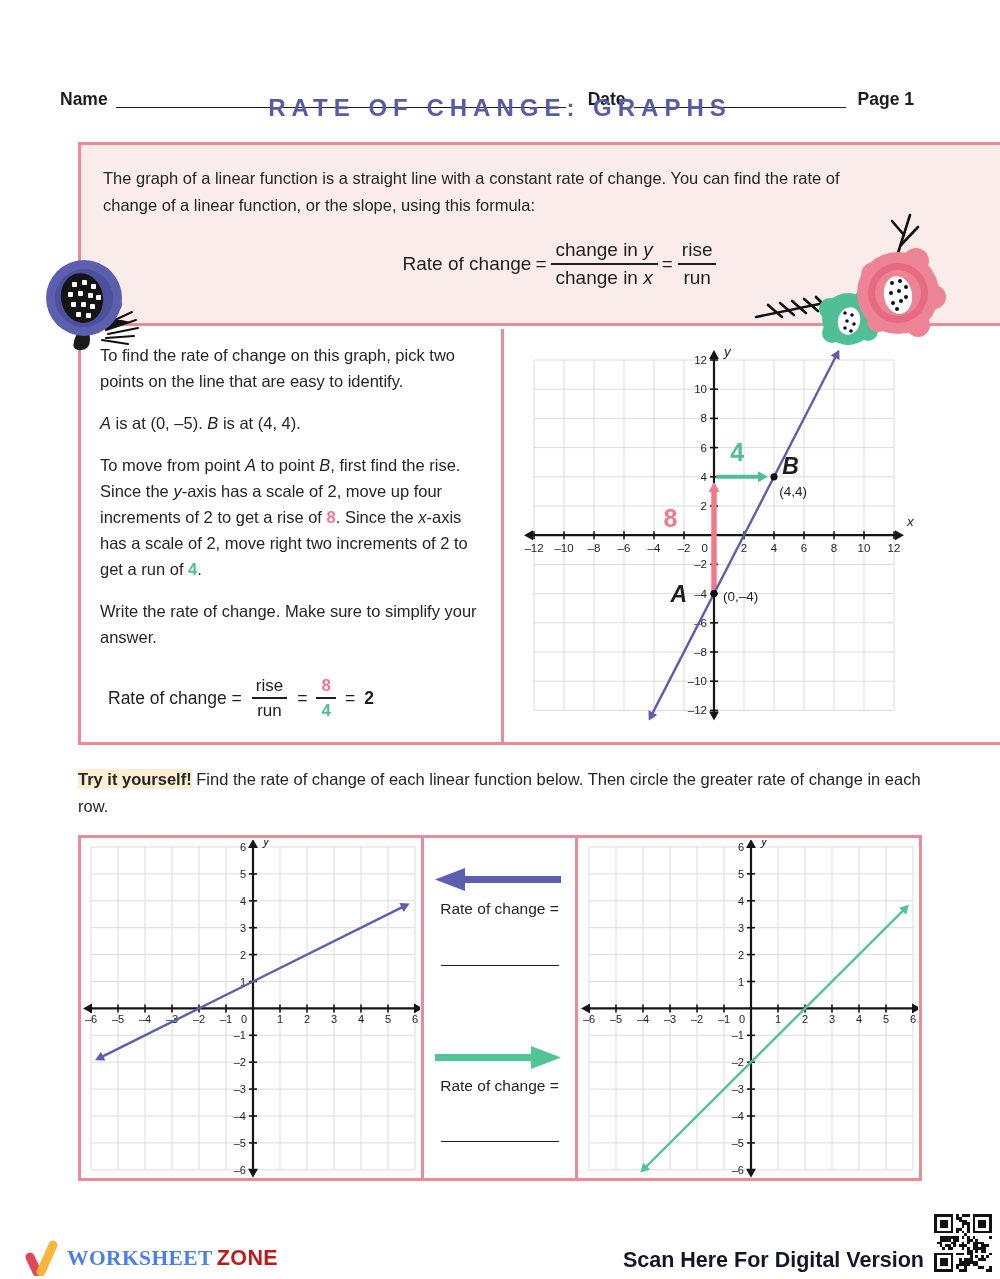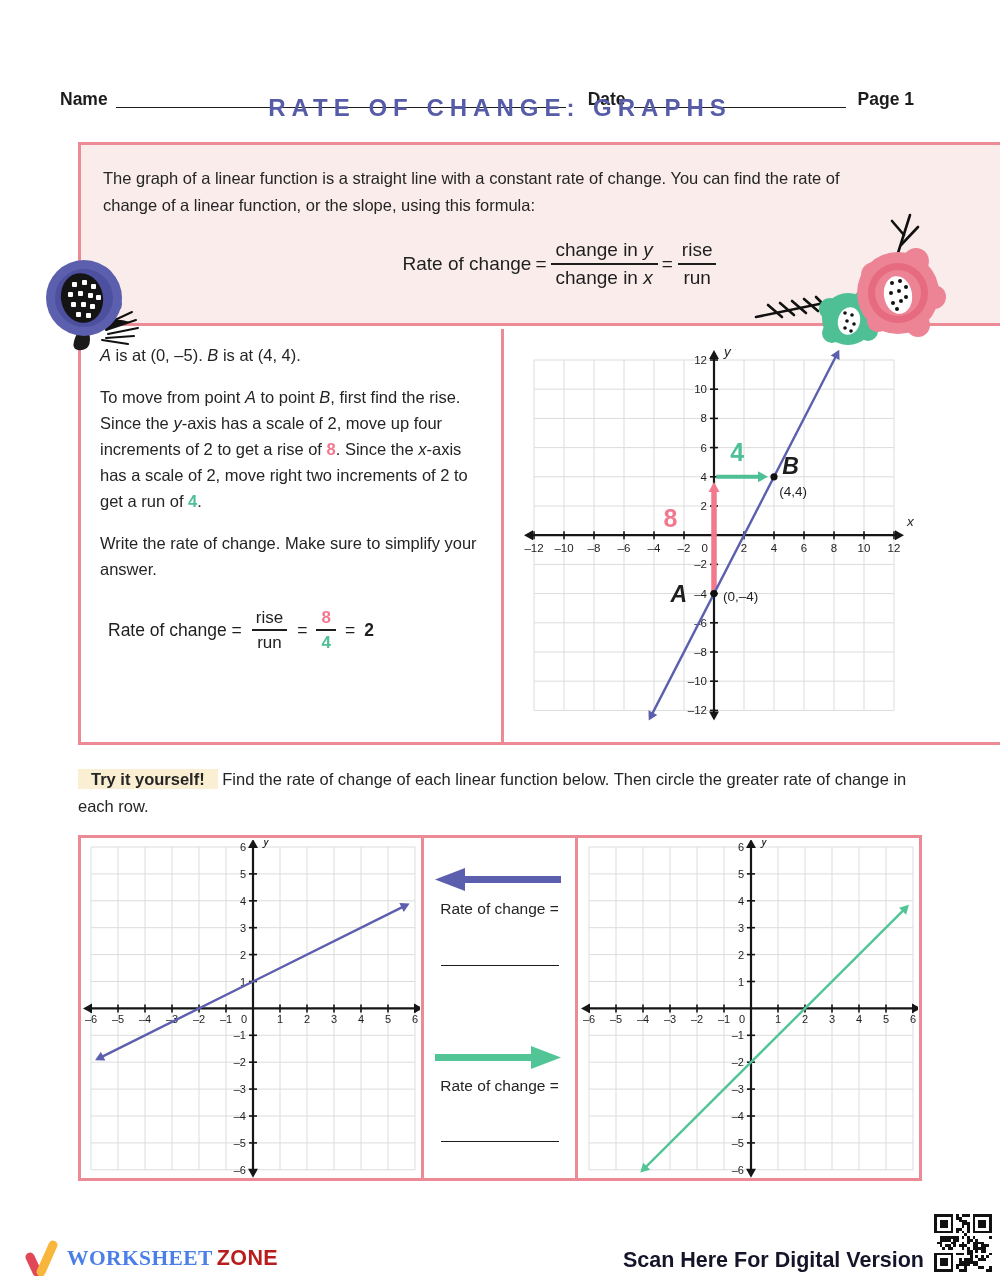--- a/index.html
+++ b/index.html
@@ -38,21 +38,21 @@
   .equation-row { display: flex; align-items: center; gap: 9px; font-size: 17.5px; margin-top: 24px; margin-left: 8px; color: #1e1e1e; }
   .equation-row .frac { font-size: 17px; }
   .eq-colored .num { color: #F2798D; font-weight: bold; }
   .eq-colored .den { color: #4FBF95; font-weight: bold; }
   .eq-result { font-weight: bold; }
 
   .example-graph-wrap { position: absolute; left: 522px; top: 344px; }
 
   
   .try-it { position: absolute; left: 78px; top: 766px; width: 846px; font-size: 16.5px; line-height: 27px; color: #252525; }
-  .try-hl { background: #FAEFD3; font-weight: bold; padding: 1px 13px; }
+  .try-hl { background: #FAEFD3; font-weight: bold; padding: 1px 0; }
 
   
   .exercise-box { position: absolute; left: 78px; top: 835px; width: 844px; height: 346px; border: 3px solid #EC8B96; background: #fff; }
   .ex-divider-1 { position: absolute; left: 340px; top: 0; bottom: 0; width: 3px; background: #EC8B96; }
   .ex-divider-2 { position: absolute; left: 494px; top: 0; bottom: 0; width: 3px; background: #EC8B96; }
   .ex-graph-left { position: absolute; left: 1px; top: 2px; }
   .ex-graph-right { position: absolute; left: 499px; top: 2px; }
   .mid-arrow-1 { position: absolute; left: 352px; top: 28px; }
   .mid-arrow-2 { position: absolute; left: 352px; top: 206px; }
   .mid-label-1, .mid-label-2 { position: absolute; left: 343px; width: 151px; text-align: center; font-size: 15.5px; color: #252525; }
@@ -181,20 +181,21 @@
       <circle cx="143" cy="88" r="2"></circle>
         <circle cx="151" cy="86" r="2"></circle>
         <circle cx="158" cy="92" r="2"></circle>
       <circle cx="145" cy="98" r="2"></circle>
         <circle cx="153" cy="96" r="2"></circle>
         <circle cx="149" cy="104" r="2"></circle>
     </g>
   </svg>
 
   <div class="example-text">
+    <p>To find the rate of change on this graph, pick two points on the line that are easy to identify.</p>
     <p><span class="it">A</span><span> is at (0, –5). </span><span class="it">B</span><span> is at (4, 4).</span></p>
     <p><span>To move from point </span><span class="it">A</span><span> to point </span><span class="it">B</span><span>, first find the rise. Since the </span><span class="it">y</span><span>-axis has a scale of 2, move up four increments of 2 to get a rise of </span><span class="c-pink">8</span><span>. Since the </span><span class="it">x</span><span>-axis has a scale of 2, move right two increments of 2 to get a run of </span><span class="c-teal">4</span><span>.</span></p>
     <p>Write the rate of change. Make sure to simplify your answer.</p>
     <div class="equation-row">
       <span>Rate of change =</span>
       <span class="frac">
         <span class="num">rise</span>
         <span class="den">run</span>
       </span>
       <span>=</span>

